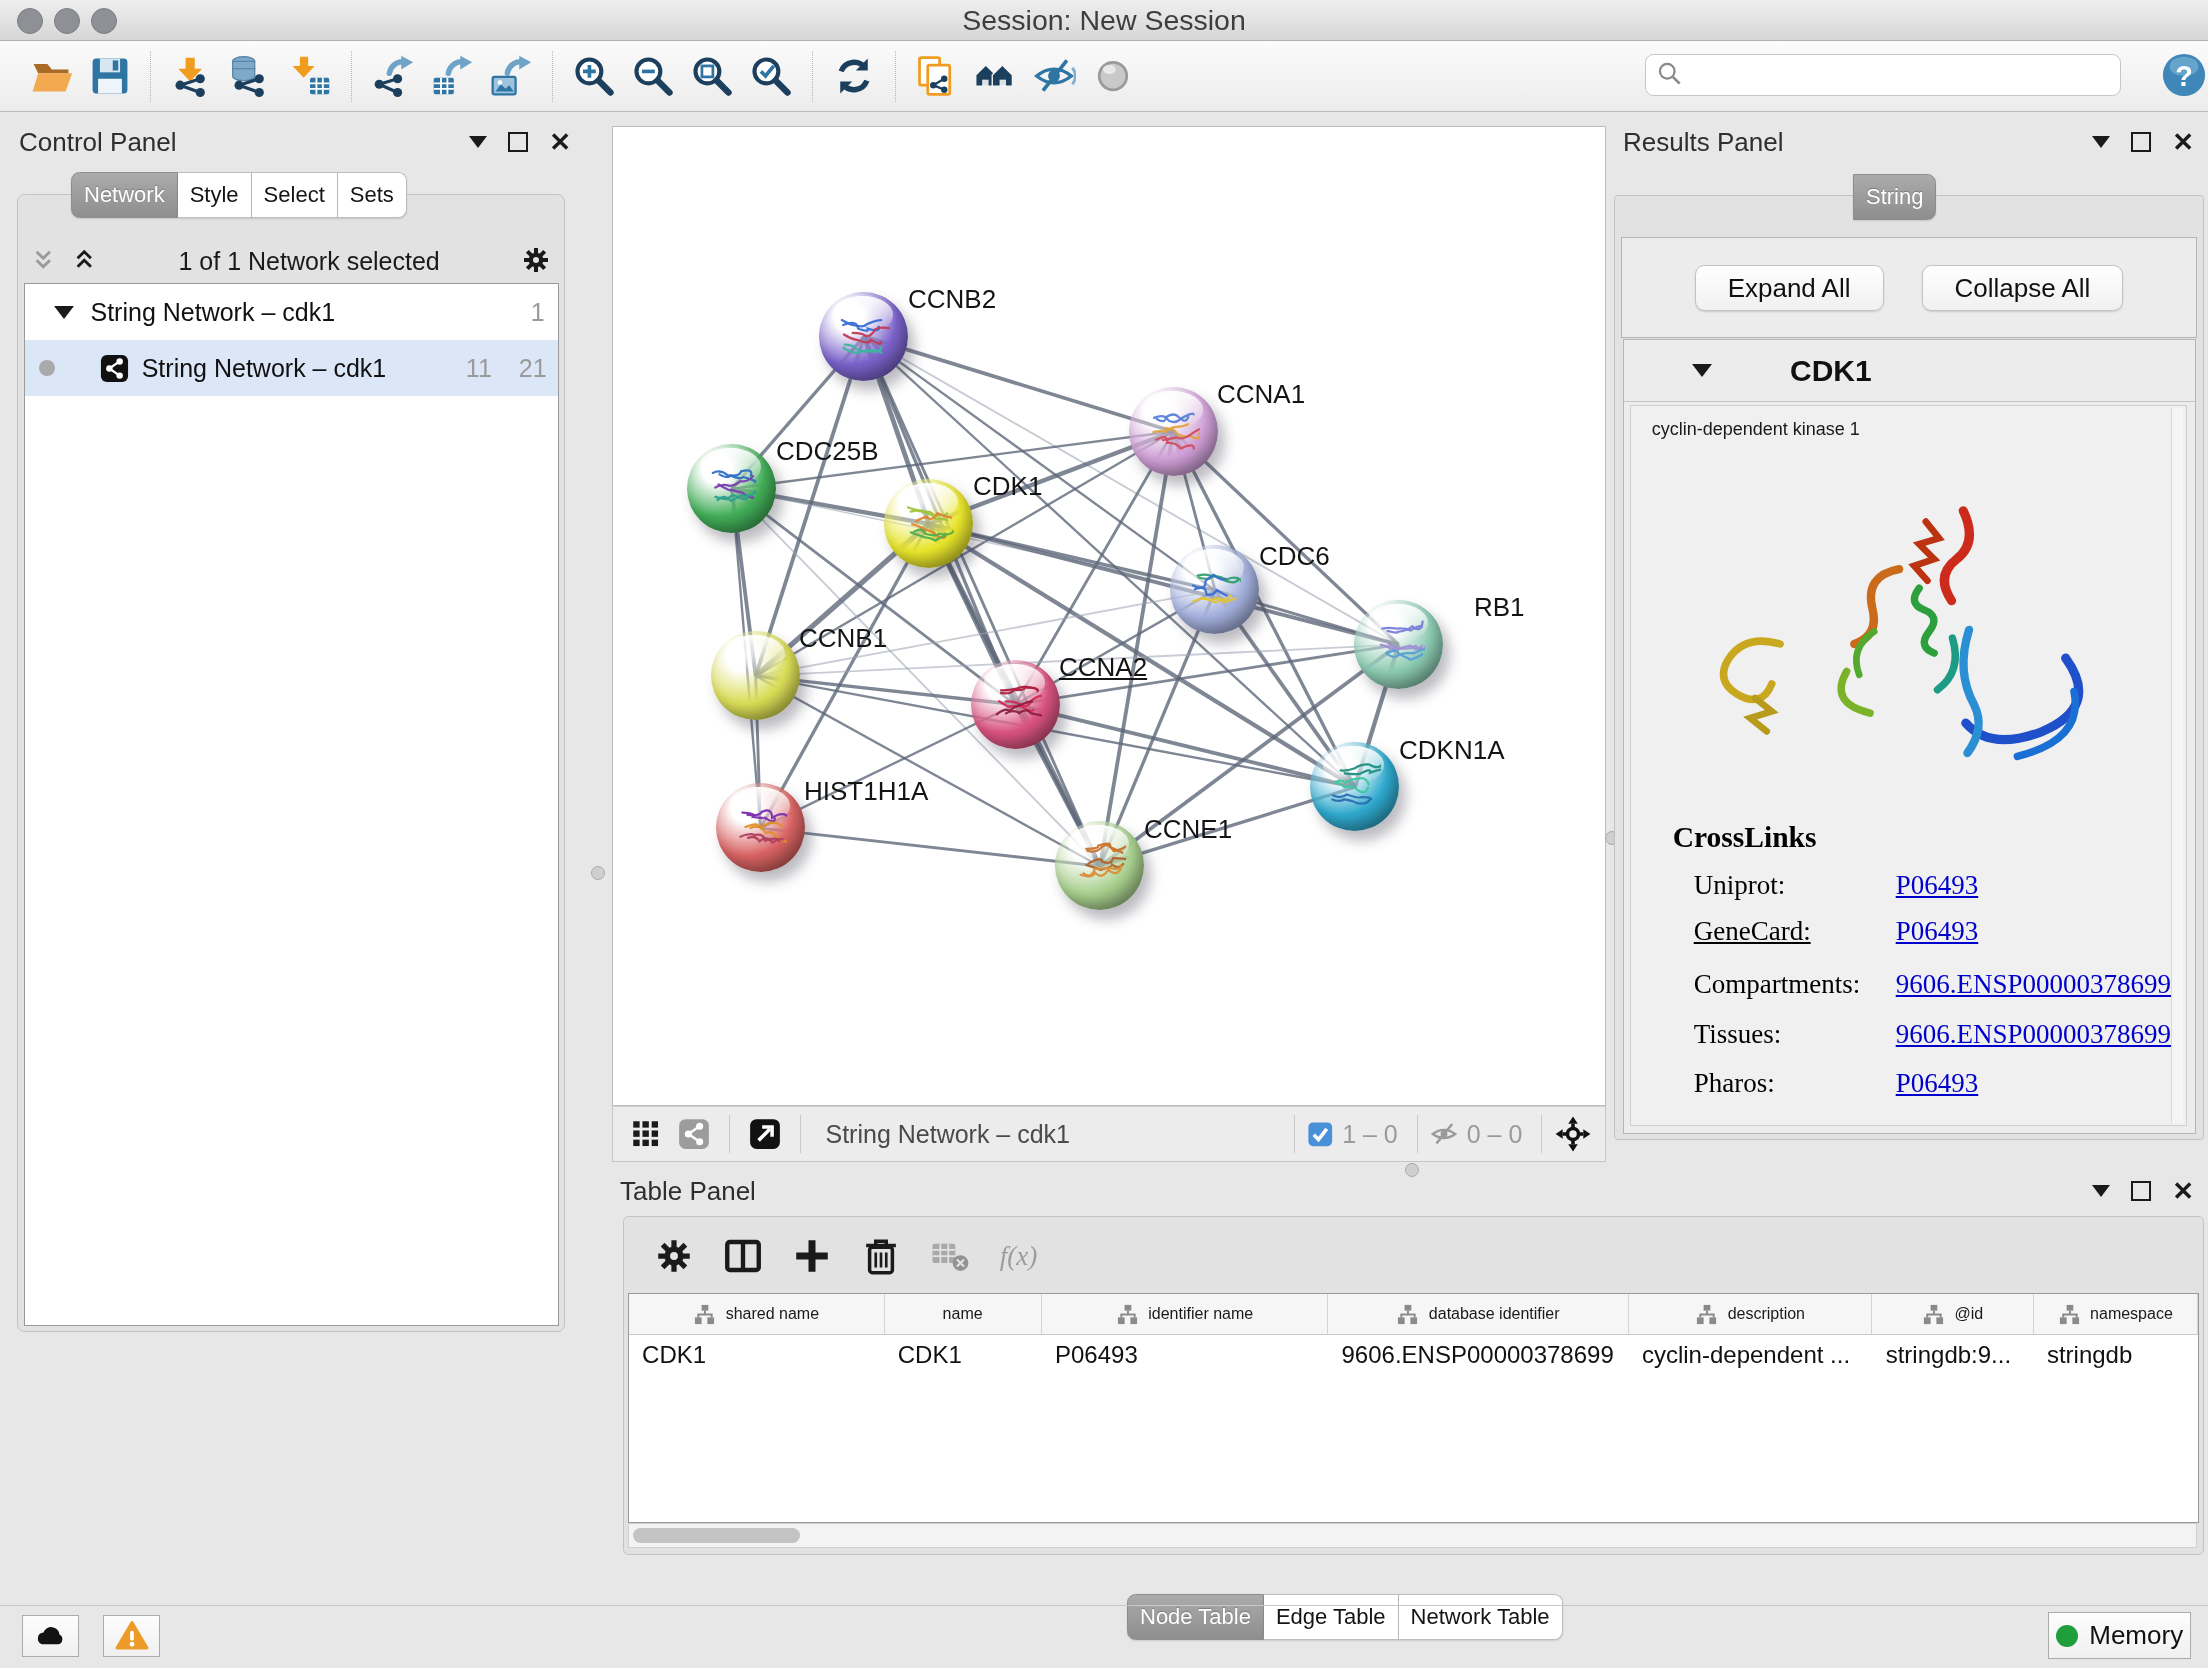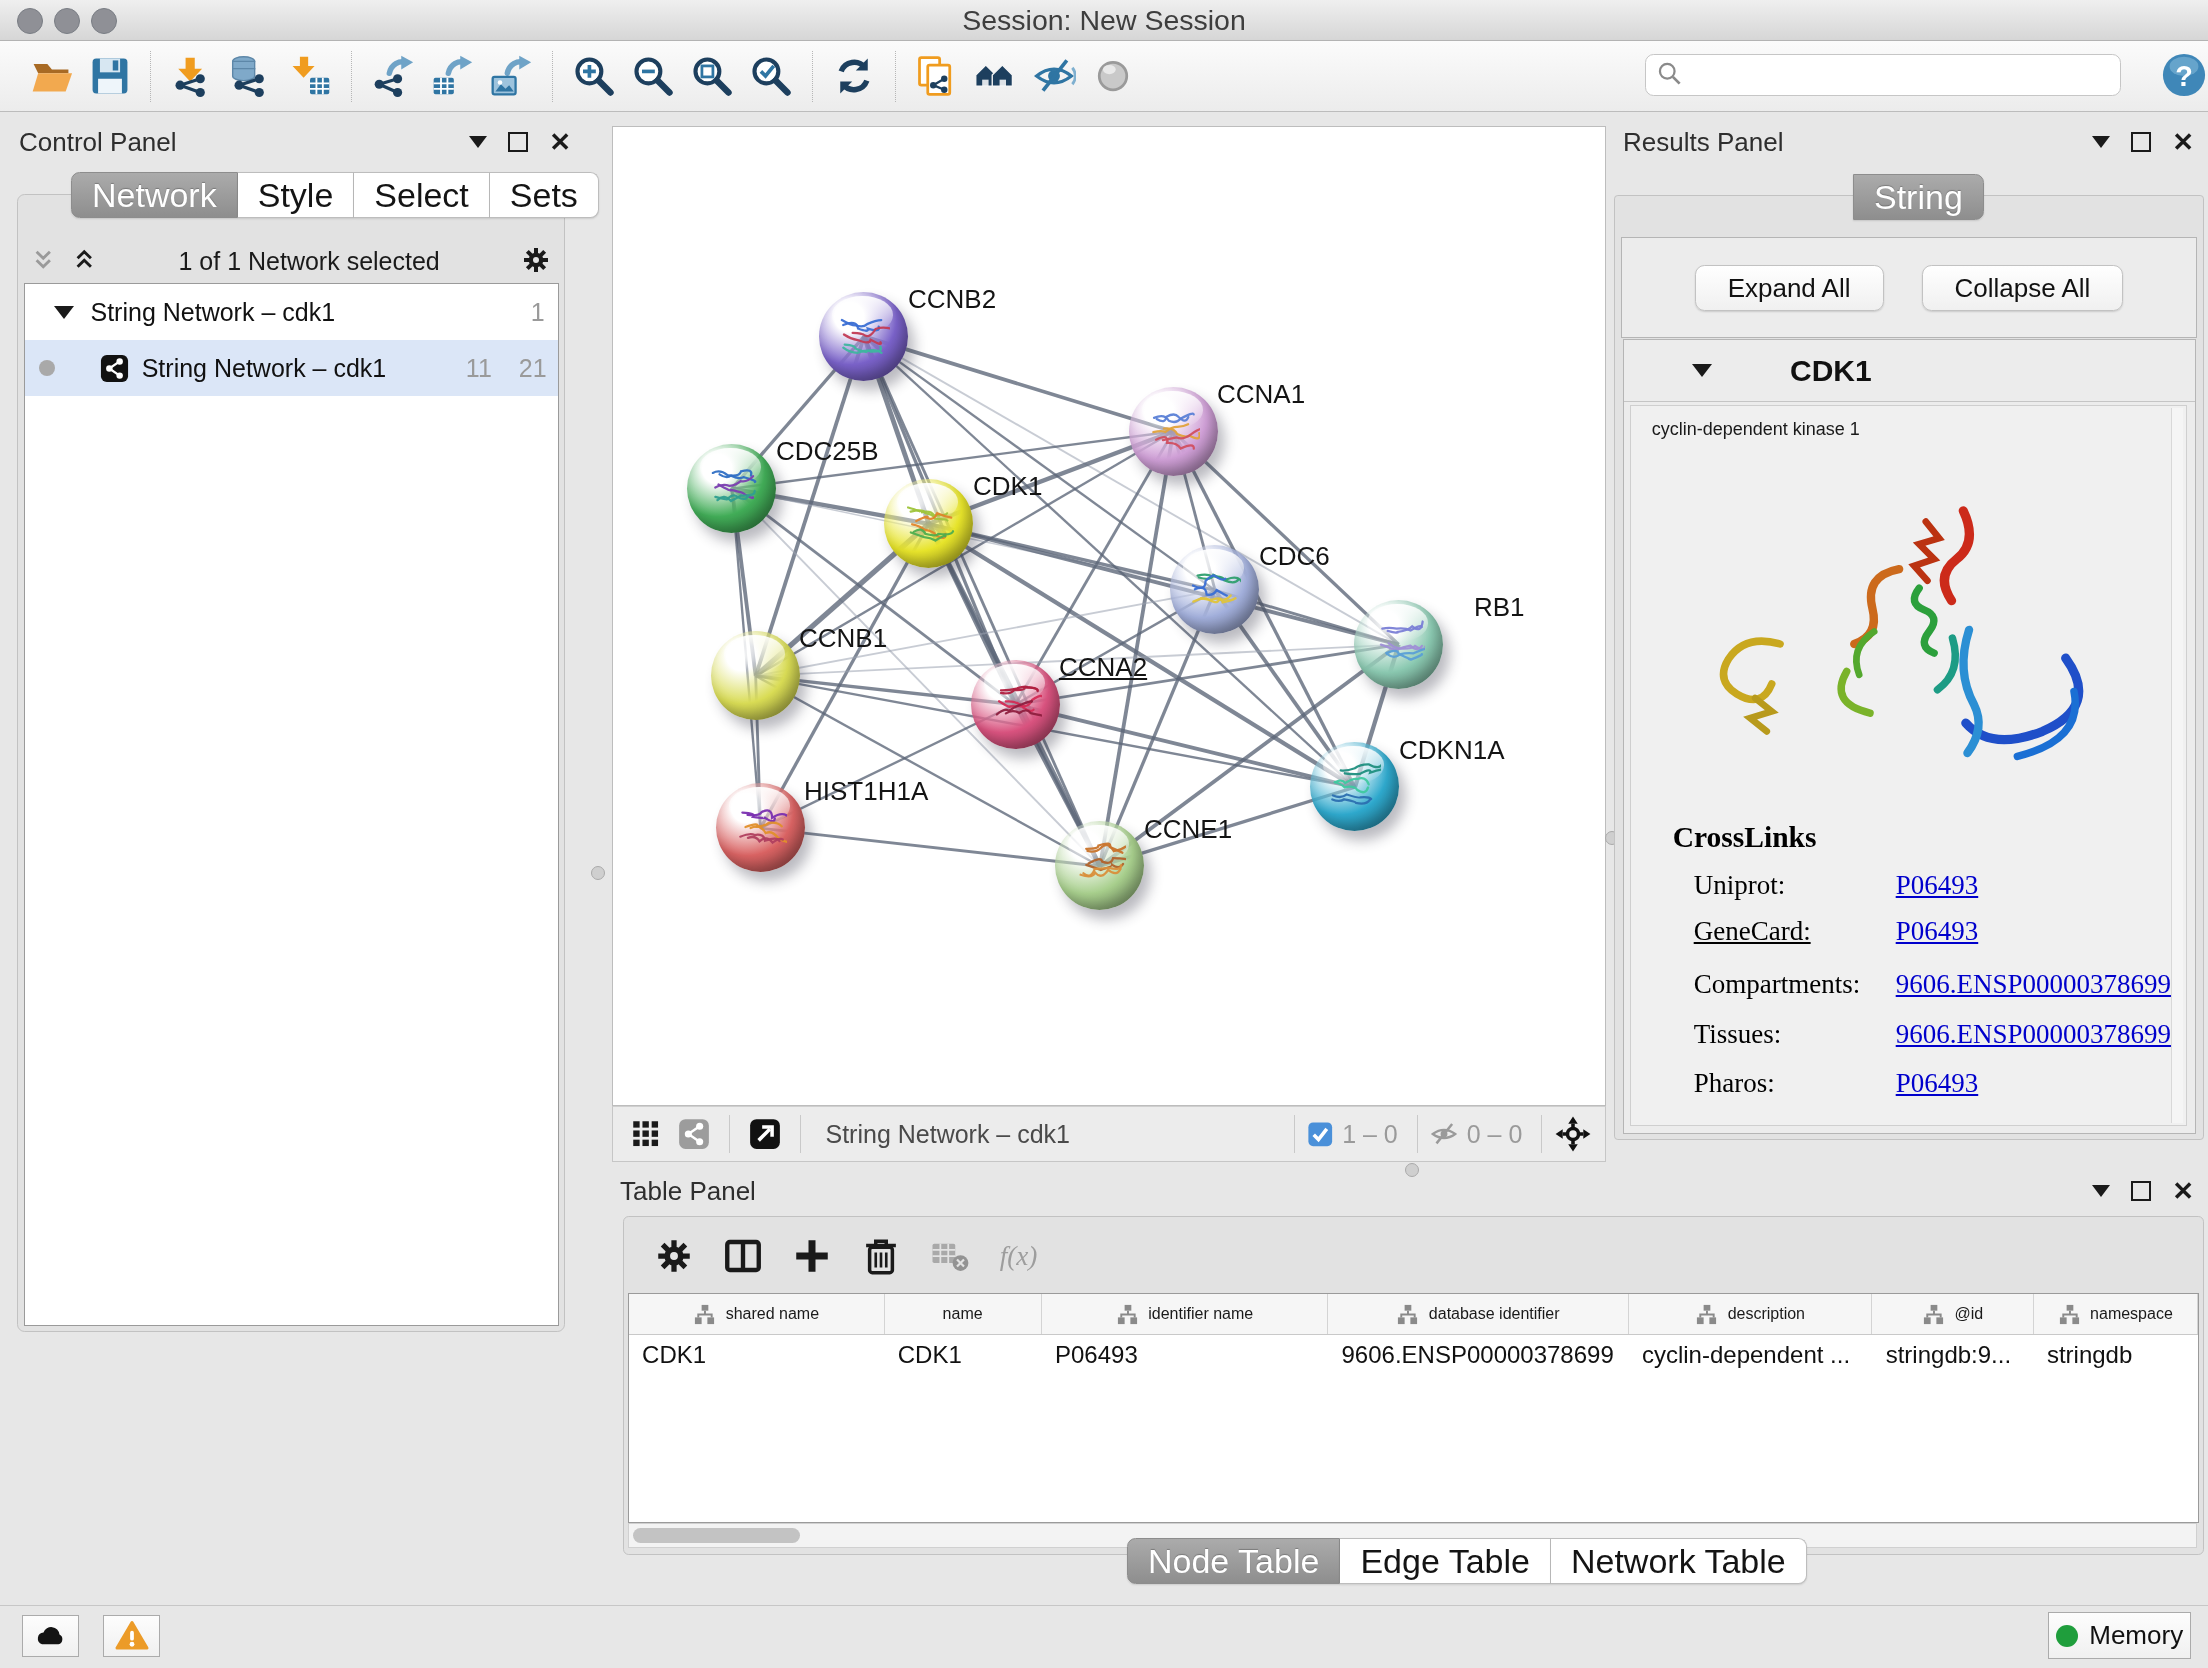--- a/index.html
+++ b/index.html
@@ -17,21 +17,21 @@
   #search-box{position:absolute;left:1645px;top:13.3px;width:476px;height:42px;background:#fff;border:1.9px solid #c6c6c6;border-radius:8.6px;display:flex;align-items:center;padding-left:9.5px;box-sizing:border-box}
   #help-btn{position:absolute;left:2161px;top:11.4px;width:46px;height:46px}
   
   .panel-title{font-size:26px;color:#2e2e2e}
   .win-ctl{display:flex;align-items:center;gap:21px}
   .wc-tri{width:0;height:0;border-left:9.5px solid transparent;border-right:9.5px solid transparent;border-top:12.4px solid #1a1a1a}
   .wc-box{width:16px;height:16px;border:2.9px solid #1a1a1a}
   .wc-x{font-size:26px;font-weight:bold;color:#1a1a1a;line-height:16px}
   
   .tabset{display:flex}
-  .tab{height:44px;line-height:44px;padding:0 20px;background:#fff;border:1px solid #bdbdbd;border-left-width:0;font-size:34px;color:#141414;box-shadow:0 1px 1.9px rgba(0,0,0,.12)}
+  .tab{height:44px;line-height:44px;padding:0 12px;background:#fff;border:1px solid #bdbdbd;border-left-width:0;font-size:22px;color:#141414;box-shadow:0 1px 1.9px rgba(0,0,0,.12)}
   .tab:first-child{border-left-width:1px;border-radius:8.6px 0 0 8.6px}
   .tab:last-child{border-radius:0 8.6px 8.6px 0}
   .tab.sel{background:linear-gradient(#ababab,#8e8e8e);color:#fff;border-color:#8d8d8d;text-shadow:0 -1px 1px rgba(0,0,0,.25)}
   
   #cp-header{left:19px;top:126px;width:552px;height:32px;display:flex;justify-content:space-between;align-items:center}
   #cp-tabs{left:71px;top:172px}
   #cp-body{left:17px;top:194px;width:546px;height:1136px;background:#e2e2e2;border:1px solid #c2c2c2;border-radius:7.6px}
   #cp-toolrow{left:28.5px;top:240px;width:523px;height:42px;display:flex;align-items:center}
   #cp-status{flex:1;text-align:center;font-size:25px;color:#1a1a1a}
   #cp-list{left:24px;top:283px;width:533px;height:1041px;background:#fff;border:1px solid #9a9a9a}
@@ -73,21 +73,21 @@
   #tp-header{left:620px;top:1175px;width:1574px;height:32px;display:flex;justify-content:space-between;align-items:center}
   #tp-body{left:623px;top:1216px;width:1579px;height:337px;background:#e2e2e2;border:1px solid #c2c2c2;border-radius:5.7px}
   #tp-tools{position:absolute;left:28.5px;top:13.3px;display:flex;align-items:center;gap:27px}
   #tp-table{position:absolute;left:3.8px;top:76px;width:1569px;height:228px;background:#fff;border:1px solid #9a9a9a;overflow:hidden}
   .th-row{display:flex;height:40px;background:#f6f6f6;border-bottom:1px solid #c9c9c9}
   .th-cell{display:flex;align-items:center;justify-content:center;gap:9.5px;font-size:16px;color:#1a1a1a;border-right:1px solid #d4d4d4;box-sizing:border-box;overflow:hidden;white-space:nowrap}
   .td-row{display:flex;height:40px}
   .td-cell{font-size:24px;color:#111;padding-left:13.3px;display:flex;align-items:center;box-sizing:border-box;overflow:hidden;white-space:nowrap}
   #tp-hscroll{position:absolute;left:3.8px;top:306px;width:1569px;height:25px;background:#f3f3f3;border:1px solid #d0d0d0;box-sizing:border-box}
   #tp-thumb{position:absolute;left:3.8px;top:3.8px;width:167px;height:15px;background:#c3c3c3;border-radius:7.6px}
-  #tp-tabs{left:1127px;top:1538px}
+  #tp-tabs{left:1127px;top:1594px}
   
   #status-line{left:0;top:1605px;width:2208px;height:1px;background:#c7c7c7}
   .sb-btn{position:absolute;background:linear-gradient(#fdfdfd,#f0f0f0);border:1.9px solid #ababab;display:flex;align-items:center;justify-content:center}
   #memory-btn{left:2048px;top:1612px;width:141px;height:45px;gap:11.4px;font-size:26px;color:#111}
   .mem-dot{width:22px;height:22px;border-radius:50%;background:#1f9e3c}
 </style>
 </head>
 <body>
 
 <div id="titlebar" class="abs">

